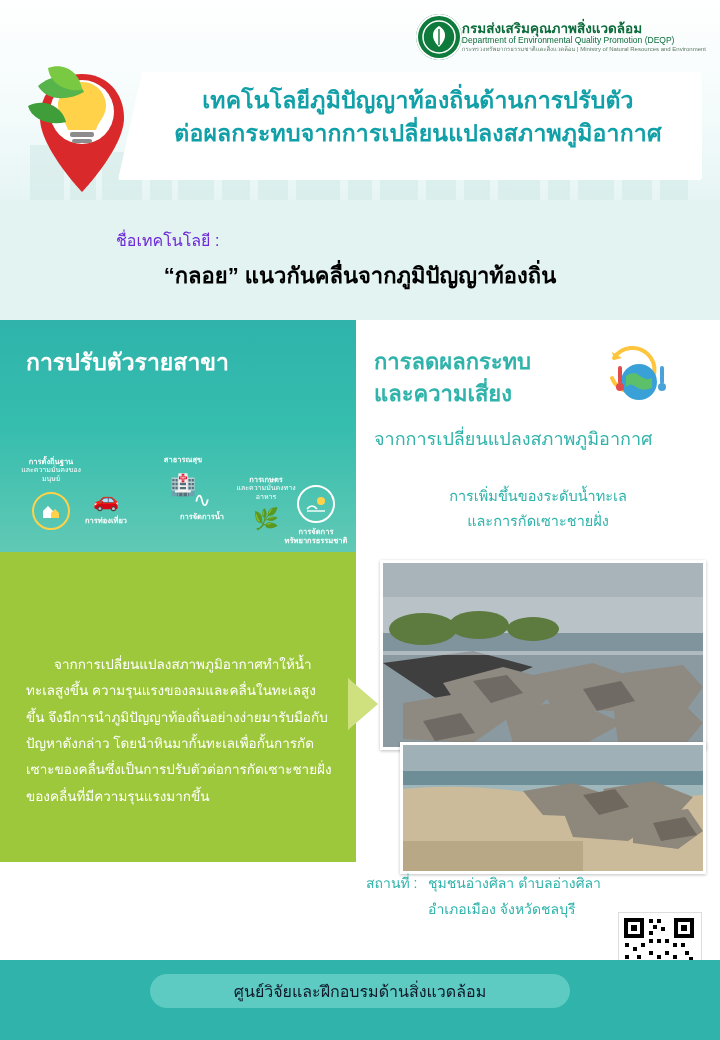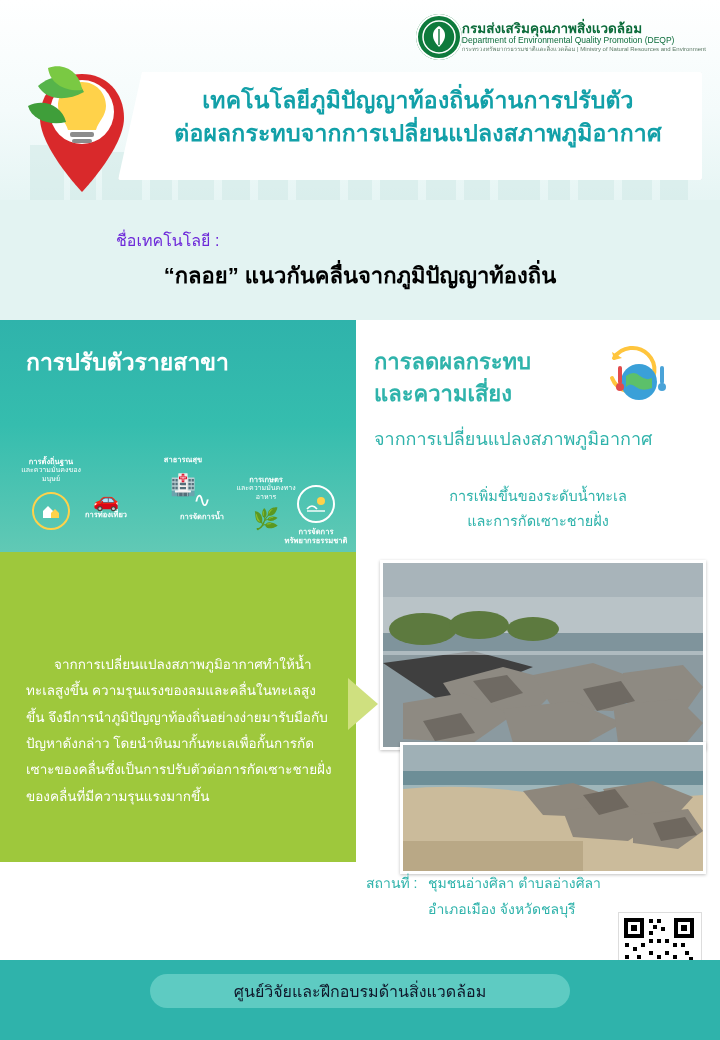--- a/index.html
+++ b/index.html
@@ -252,21 +252,21 @@
       <div class="circled" style="margin-top:8px;">
         <svg width="22" height="18" viewBox="0 0 22 18">
             <path d="M3 9 L8 4 L13 9 L13 16 L3 16 Z" fill="#ffffff"></path>
             <path d="M11 11 L15 7 L19 11 L19 16 L11 16 Z" fill="#ffd24a"></path>
           </svg>
       </div>
     </div>
 
     <div class="ic" style="left:66px;top:34px;width:80px;">
       <span class="glyph">🚗</span>
-      <span class="cap b" style="">การท่องเที่ยว</span>
+      <span class="cap b" style="margin-top:6px;">การท่องเที่ยว</span>
     </div>
 
     <div class="ic" style="left:146px;top:0px;width:74px;">
       <span class="cap b">สาธารณสุข</span>
       <span class="glyph" style="margin-top:10px;">🏥</span>
     </div>
 
     <div class="ic" style="left:162px;top:34px;width:80px;">
       <span class="glyph">∿</span>
       <span class="cap b" style="margin-top:2px;">การจัดการน้ำ</span>

